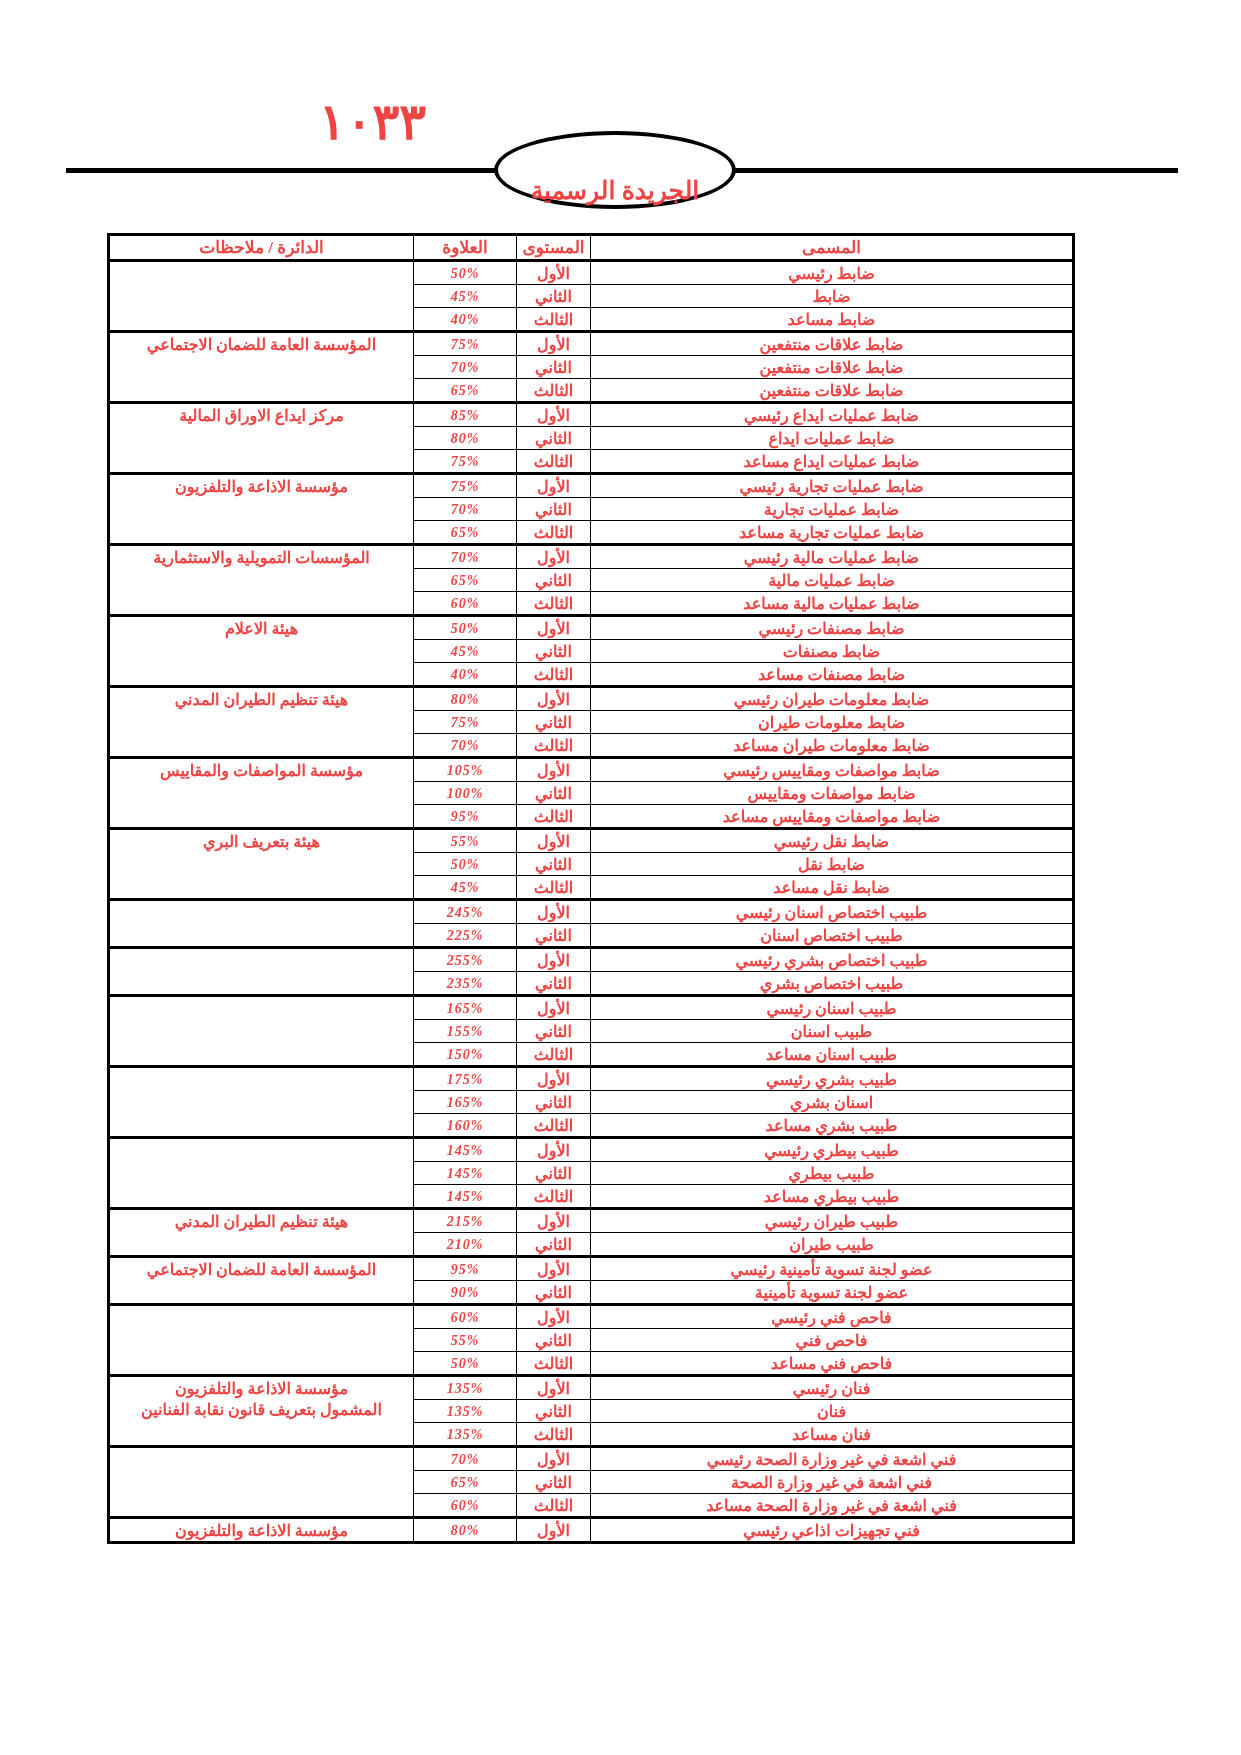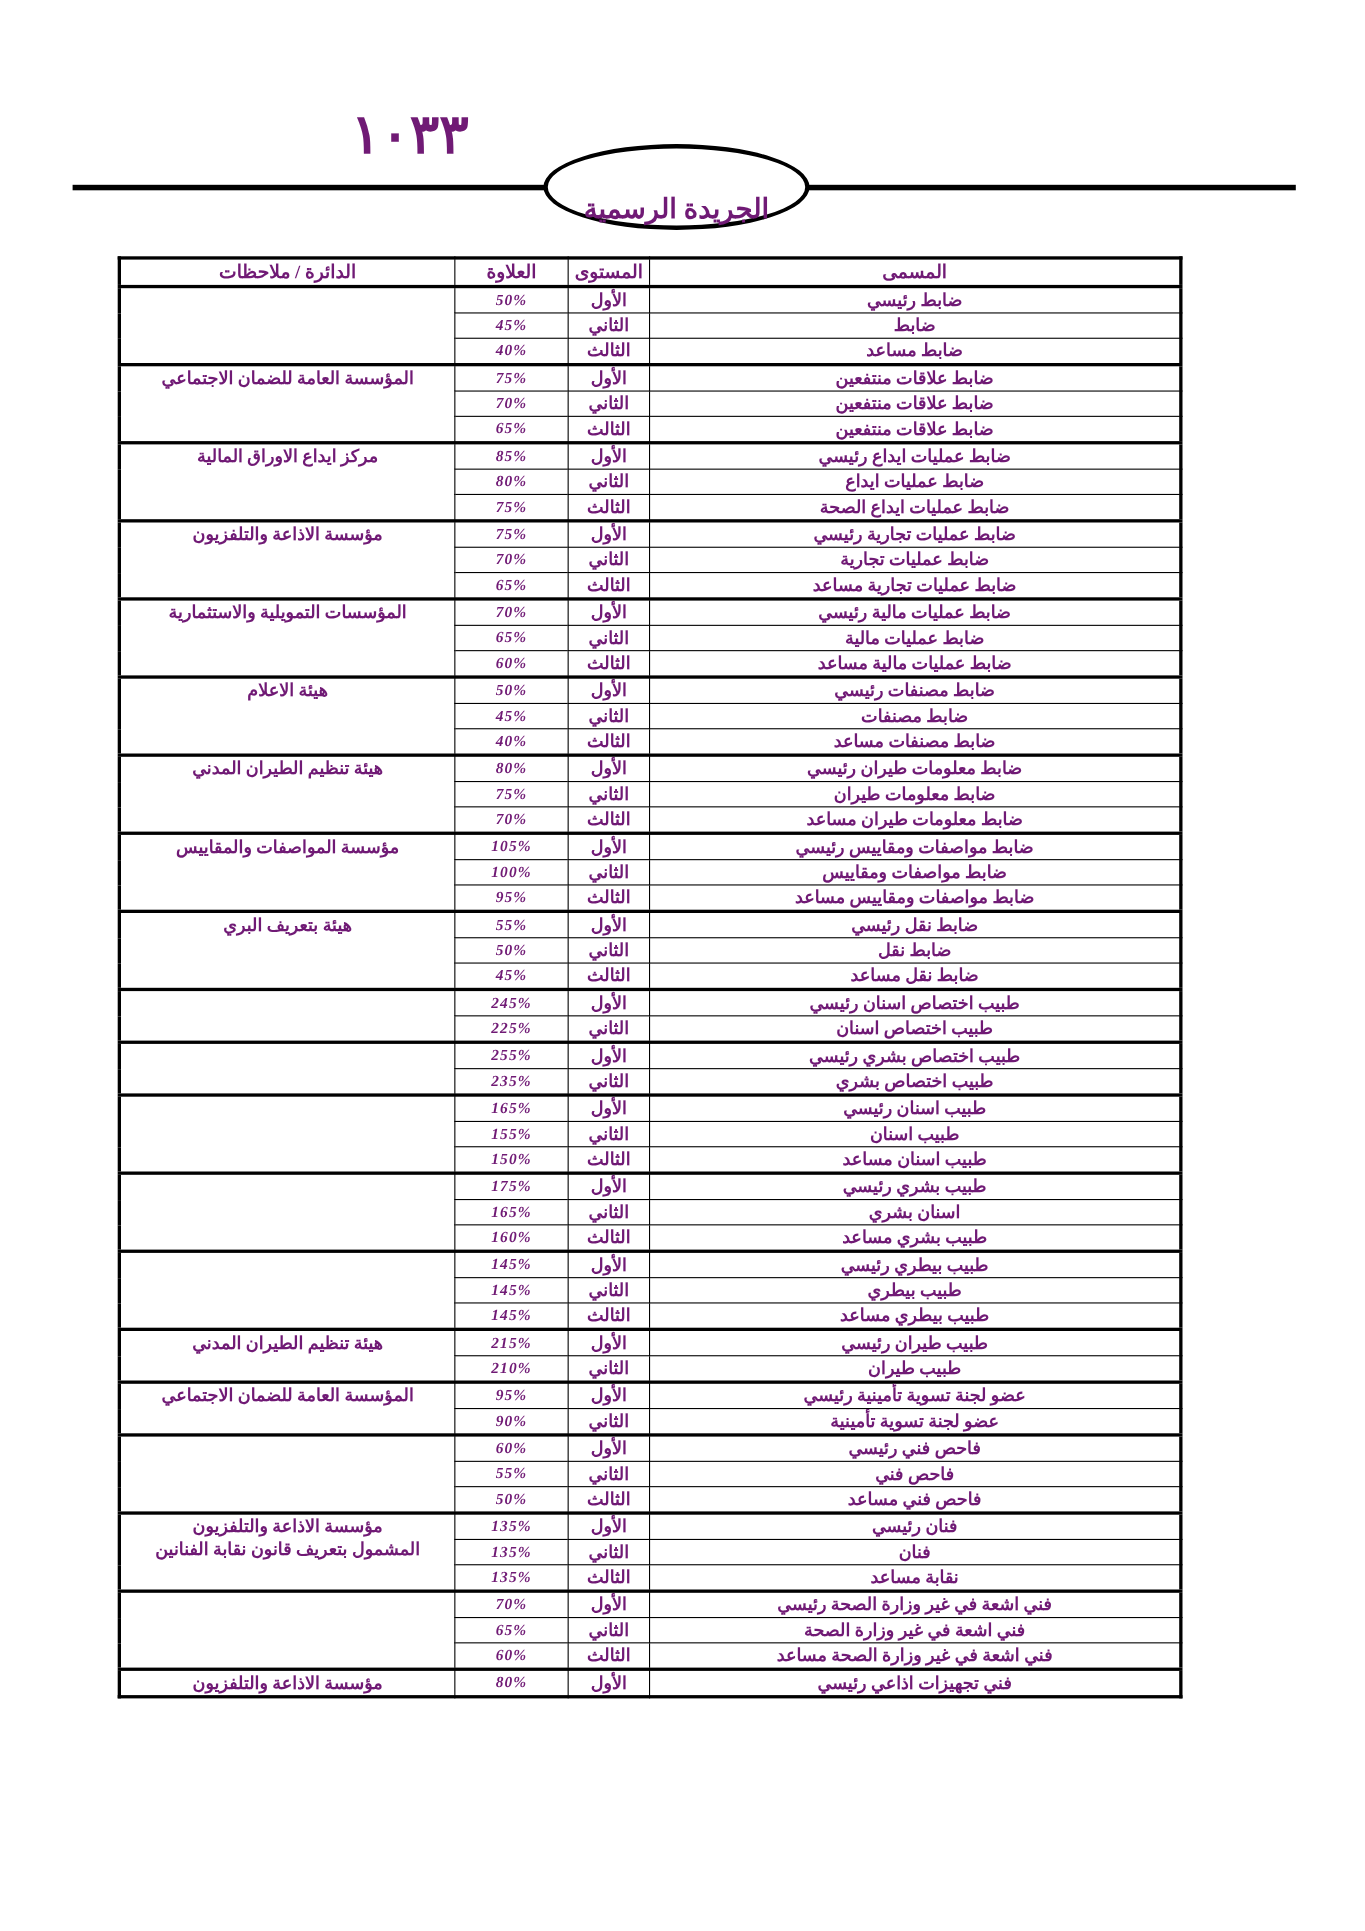--- a/index.html
+++ b/index.html
@@ -4,21 +4,21 @@
 <style>
   * { margin: 0; padding: 0; box-sizing: border-box; }
   html, body { background: #e8e8e8; }
   .page {
     position: relative;
     width: 1241px;
     height: 1755px;
     margin: 0 auto;
     background: #ffffff;
     font-family: "Liberation Serif", "DejaVu Serif", serif;
-    color: #701a75;
+    color: #ef4444;
     direction: rtl;
     overflow: hidden;
   }
   
   .page-number {
     position: absolute;
     top: 92px;
     left: 285px;
     width: 175px;
     text-align: center;
@@ -168,21 +168,21 @@
           <td class="c-level">الأول</td>
           <td class="c-allow">85%</td>
           <td class="c-dept" rowspan="3">مركز ايداع الاوراق المالية</td>
         </tr>
         <tr>
           <td class="c-title">ضابط عمليات ايداع</td>
           <td class="c-level">الثاني</td>
           <td class="c-allow">80%</td>
         </tr>
         <tr>
-          <td class="c-title">ضابط عمليات ايداع الصحة</td>
+          <td class="c-title">ضابط عمليات ايداع مساعد</td>
           <td class="c-level">الثالث</td>
           <td class="c-allow">75%</td>
         </tr>
       </tbody>
       <tbody>
         <tr>
           <td class="c-title">ضابط عمليات تجارية رئيسي</td>
           <td class="c-level">الأول</td>
           <td class="c-allow">75%</td>
           <td class="c-dept" rowspan="3">مؤسسة الاذاعة والتلفزيون</td>
@@ -419,21 +419,21 @@
           <td class="c-allow">135%</td>
           <td class="c-dept" rowspan="3">مؤسسة الاذاعة والتلفزيون
 المشمول بتعريف قانون نقابة الفنانين</td>
         </tr>
         <tr>
           <td class="c-title">فنان</td>
           <td class="c-level">الثاني</td>
           <td class="c-allow">135%</td>
         </tr>
         <tr>
-          <td class="c-title">نقابة مساعد</td>
+          <td class="c-title">فنان مساعد</td>
           <td class="c-level">الثالث</td>
           <td class="c-allow">135%</td>
         </tr>
       </tbody>
       <tbody>
         <tr>
           <td class="c-title">فني اشعة في غير وزارة الصحة رئيسي</td>
           <td class="c-level">الأول</td>
           <td class="c-allow">70%</td>
           <td class="c-dept" rowspan="3"></td>

